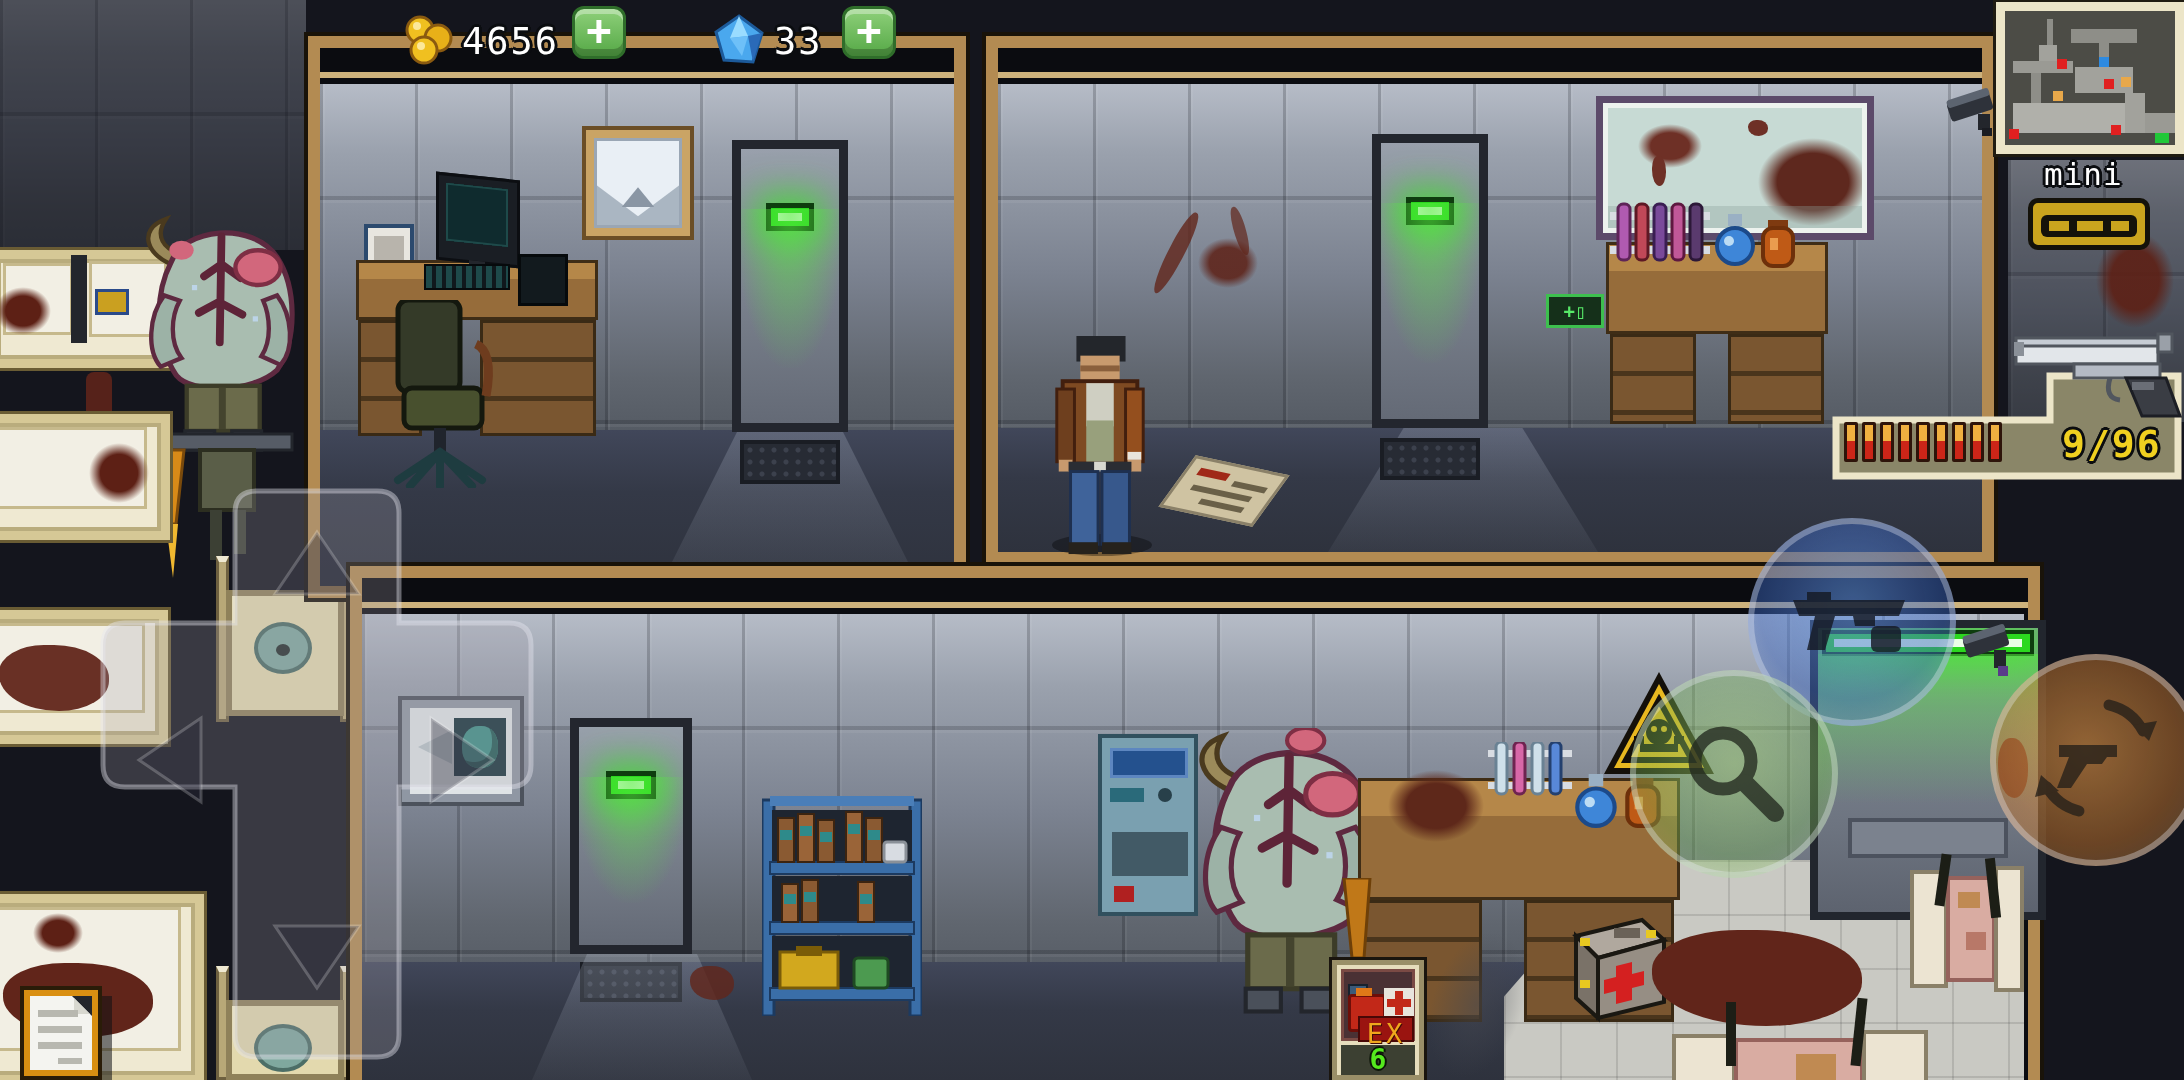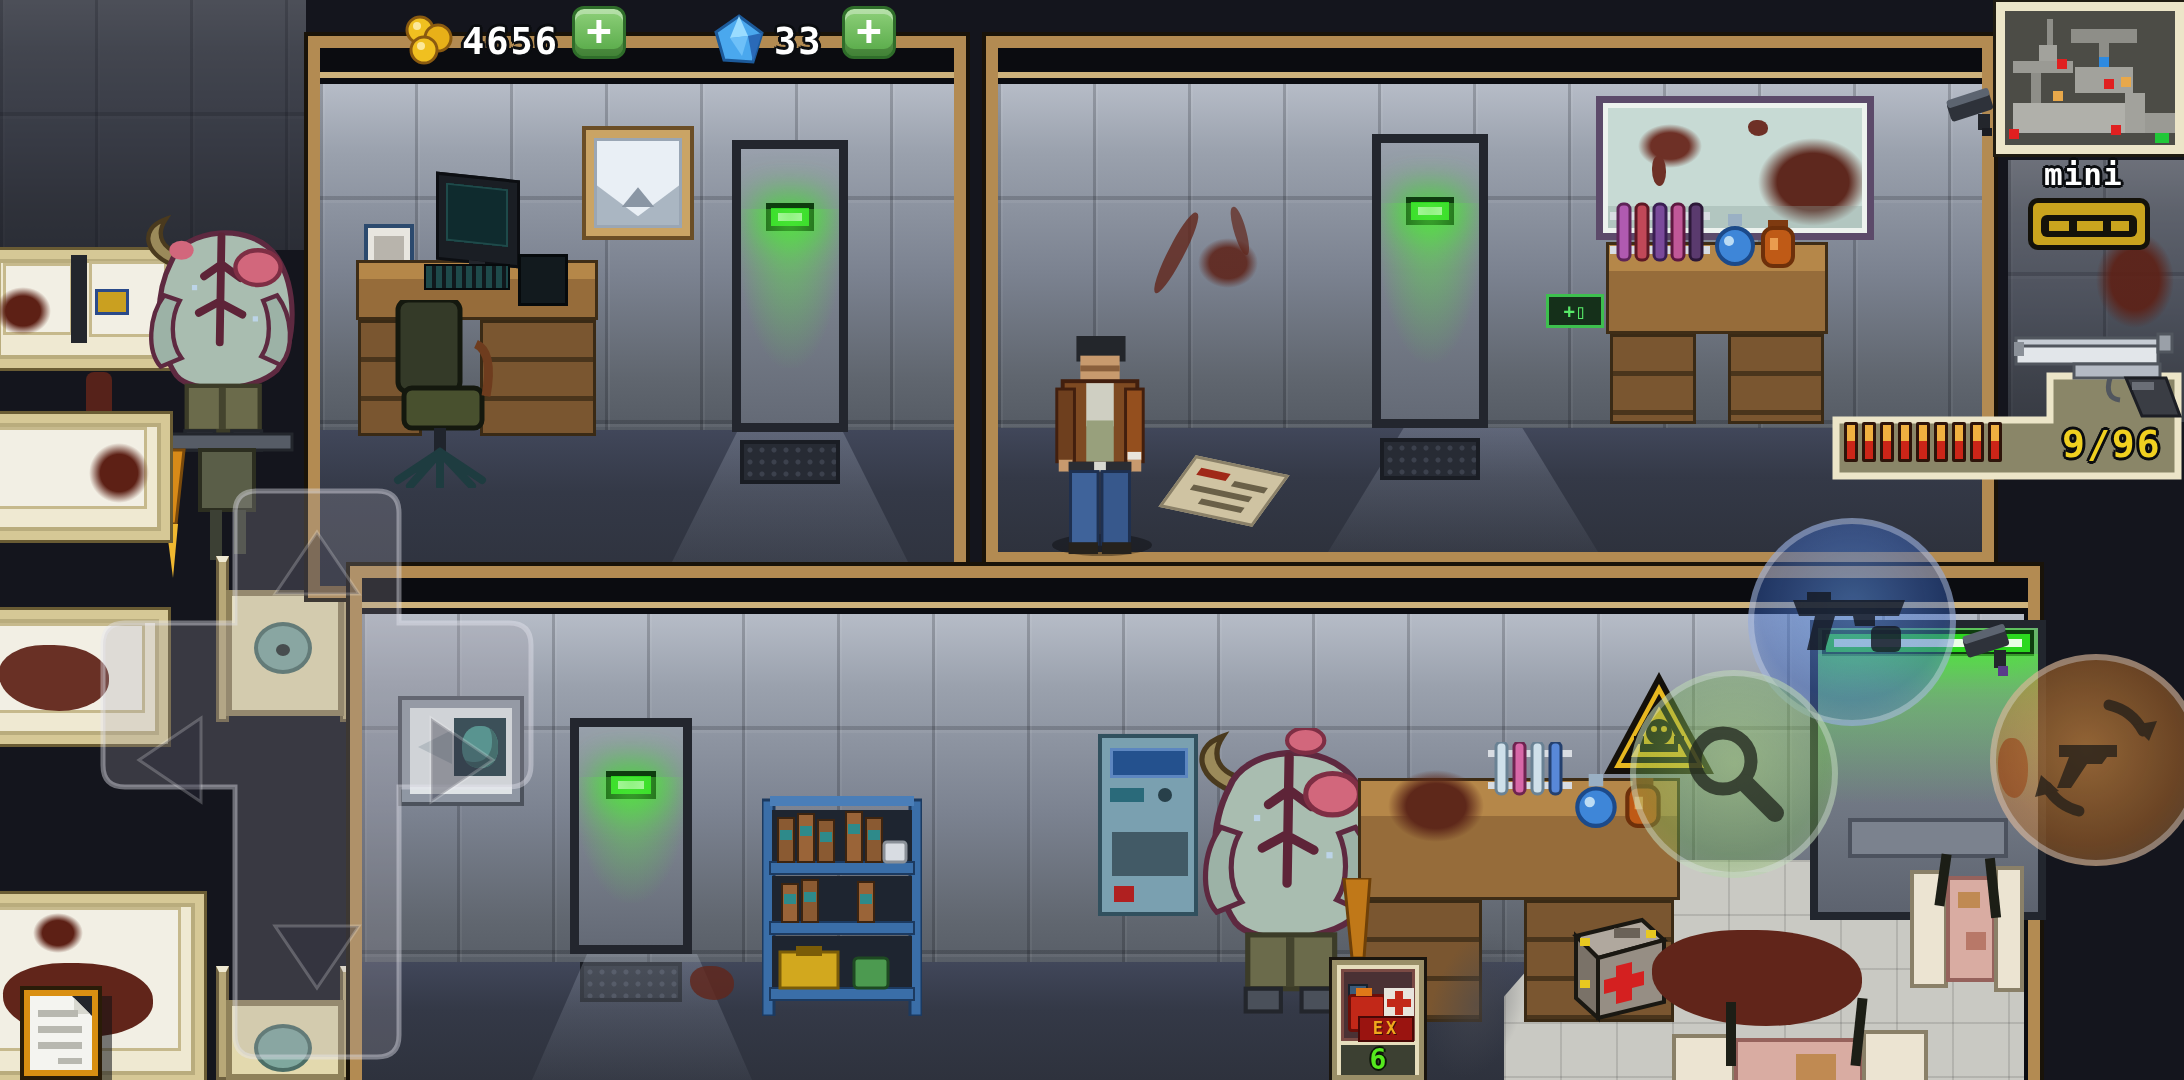--- a/index.html
+++ b/index.html
@@ -28,21 +28,21 @@
   .vent{position:absolute;background:#272b34;border:4px solid #1a1d24;
      background-image:radial-gradient(circle, #3c414d 2px, transparent 3px);background-size:12px 12px}
   
   .wood{background:linear-gradient(180deg,#b58749 0 30%,#966c3a 30% 100%);border:3px solid #3f2d16}
   .drawerstack{background:repeating-linear-gradient(180deg,#7a5630 0 34px,#4a351c 34px 39px);border:3px solid #3a2a15}
   .bed{position:absolute;background:#efe9d2;border:9px solid #d6c896;box-shadow:0 0 0 3px #6a5c34, inset 0 0 0 4px #b9ac7d}
   .blood{position:absolute;border-radius:50%;background:radial-gradient(closest-side,#5d2015 62%,rgba(93,32,21,0))}
   .bloodhard{position:absolute;border-radius:45% 55% 50% 60%;background:#61251a}
   
   .o8{text-shadow:-3px 0 #0b0d10,3px 0 #0b0d10,0 -3px #0b0d10,0 3px #0b0d10,-2px -2px #0b0d10,2px -2px #0b0d10,-2px 2px #0b0d10,2px 2px #0b0d10}
-  .num{font-weight:bold;color:#fff;letter-spacing:2px}
+  .num{font-weight:normal;color:#fff;letter-spacing:2px}
   .plusbtn{position:absolute;width:54px;height:53px;border-radius:12px;border:3px solid #2f6d2a;
      background:linear-gradient(180deg,#8ed07a,#55a846);color:#fff;font-weight:bold;font-size:42px;line-height:44px;
      text-align:center;box-shadow:inset 0 5px rgba(255,255,255,.35), inset 0 -7px rgba(0,0,0,.22);cursor:pointer}
   .circlebtn{position:absolute;border-radius:50%;border:6px solid rgba(235,238,246,.34);display:flex;align-items:center;justify-content:center}
   .bullet{width:14px;height:40px;border:3px solid #2e140a;border-radius:2px;
      background:linear-gradient(180deg,#f0b040 0 46%,#cc2518 46%)}
   .tile{background-color:#c9c9c3;background-image:
      linear-gradient(rgba(40,40,45,.14) 2px, transparent 2px),
      linear-gradient(90deg, rgba(40,40,45,.14) 2px, transparent 2px);background-size:56px 54px}
   .post{position:absolute;width:13px;background:#b8a878;border:3px solid #6e6040;border-top:6px solid #efe9d2}
@@ -622,21 +622,21 @@
     <div class="abs" style="left:4px;top:4px;width:74px;height:72px;background:#4a3134;border:3px solid #7a4a44">
       <div class="abs" style="left:4px;top:12px;width:20px;height:14px;background:#3c5a78;border:2px solid #16222e"></div>
       <div class="abs" style="left:4px;top:22px;width:38px;height:38px;background:#c22818;border:3px solid #6e0e08;border-radius:4px"></div>
       <div class="abs" style="left:12px;top:16px;width:16px;height:8px;background:#e07818"></div>
       <div class="abs" style="left:40px;top:16px;width:30px;height:30px;background:#e8e4dc">
         <div class="abs" style="left:11px;top:3px;width:8px;height:24px;background:#c22818"></div>
         <div class="abs" style="left:3px;top:11px;width:24px;height:8px;background:#c22818"></div>
       </div>
       <div class="abs" style="left:44px;top:48px;width:26px;height:16px;background:repeating-linear-gradient(180deg,#3c5a78 0 4px,#e8e8e8 4px 8px)"></div>
       <div class="abs" style="left:14px;top:44px;width:56px;height:26px;background:#9a1410;border:2px solid #4a0806;text-align:center">
-        <span style="color:#f0a81c;font-weight:bold;font-size:17px;letter-spacing:3px;text-shadow:1px 1px 0 #400c08">EX</span>
+        <span style="color:#f0a81c;font-weight:normal;font-size:27px;letter-spacing:3px;text-shadow:1px 1px 0 #400c08">EX</span>
       </div>
     </div>
     <div class="abs" style="left:4px;top:80px;width:74px;height:30px;background:#3c4032;text-align:center">
       <span style="color:#55e81e;font-weight:bold;font-size:28px;line-height:30px;text-shadow:2px 0 #0c1408,-2px 0 #0c1408,0 2px #0c1408,0 -2px #0c1408">6</span>
     </div>
   </div>
   <div class="abs" style="left:1432px;top:930px;width:90px;height:150px;border-radius:50%;background:radial-gradient(closest-side,rgba(70,72,80,.55),rgba(70,72,80,0));transform:rotate(18deg)"></div>
 
 </div>
 

